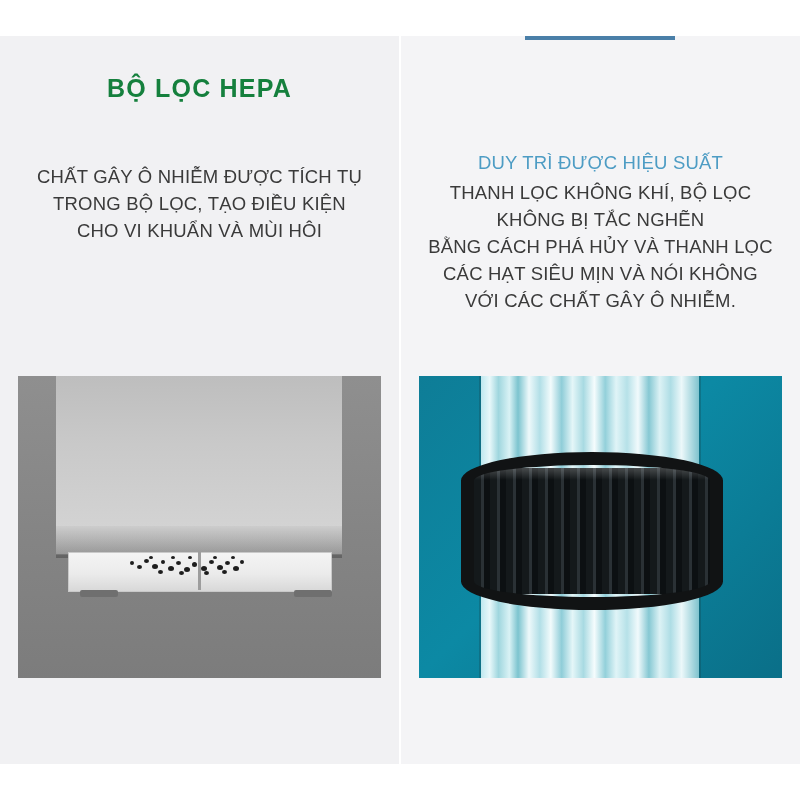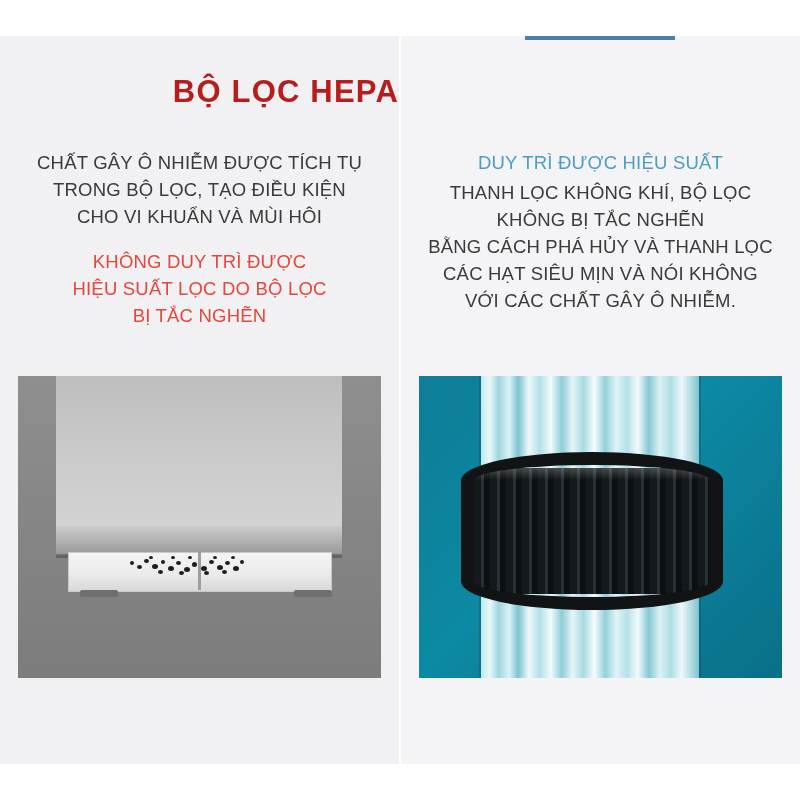--- a/index.html
+++ b/index.html
@@ -55,25 +55,25 @@
     width: 150px;
     height: 4px;
     background: #4a7fa8;
   }
 
   .panel-title {
     position: absolute;
     top: 38px;
     left: 0;
     width: 100%;
-    text-align: right;
-    font-size: 31px;
+    text-align: center;
+    font-size: 25px;
     font-weight: bold;
     letter-spacing: 1.2px;
-    color: #b91c1c;
+    color: #15803d;
   }
 
   .body-text {
     position: absolute;
     left: 0;
     width: 100%;
     text-align: center;
     font-size: 18.5px;
     line-height: 27px;
     color: #3a3a3a;
@@ -235,26 +235,23 @@
 </style>
 </head>
 <body>
 
 <div class="page">
 
   <div class="top-strip"></div>
 
   <div class="panel panel-left">
     <div class="panel-title">BỘ LỌC HEPA</div>
-    <div class="body-text block-left-1" style="white-space: pre-line;">CHẤT GÂY Ô NHIỄM ĐƯỢC TÍCH TỤ
+    <div class="body-text block-left-1" style="white-space: pre-line; margin-top: 14px;">CHẤT GÂY Ô NHIỄM ĐƯỢC TÍCH TỤ
 TRONG BỘ LỌC, TẠO ĐIỀU KIỆN
 CHO VI KHUẨN VÀ MÙI HÔI</div>
-    <div class="body-text block-left-2" style="white-space: pre-line;">KHÔNG DUY TRÌ ĐƯỢC
-HIỆU SUẤT LỌC DO BỘ LỌC
-BỊ TẮC NGHẼN</div>
 
     <div class="photo photo-left">
       <div class="pl-wall"></div>
       <div class="pl-device"></div>
       <div class="pl-device-shadow"></div>
       <div class="pl-tray"></div>
       <div class="pl-tray-split"></div>
       <div class="pl-foot f1"></div>
       <div class="pl-foot f2"></div>
 

